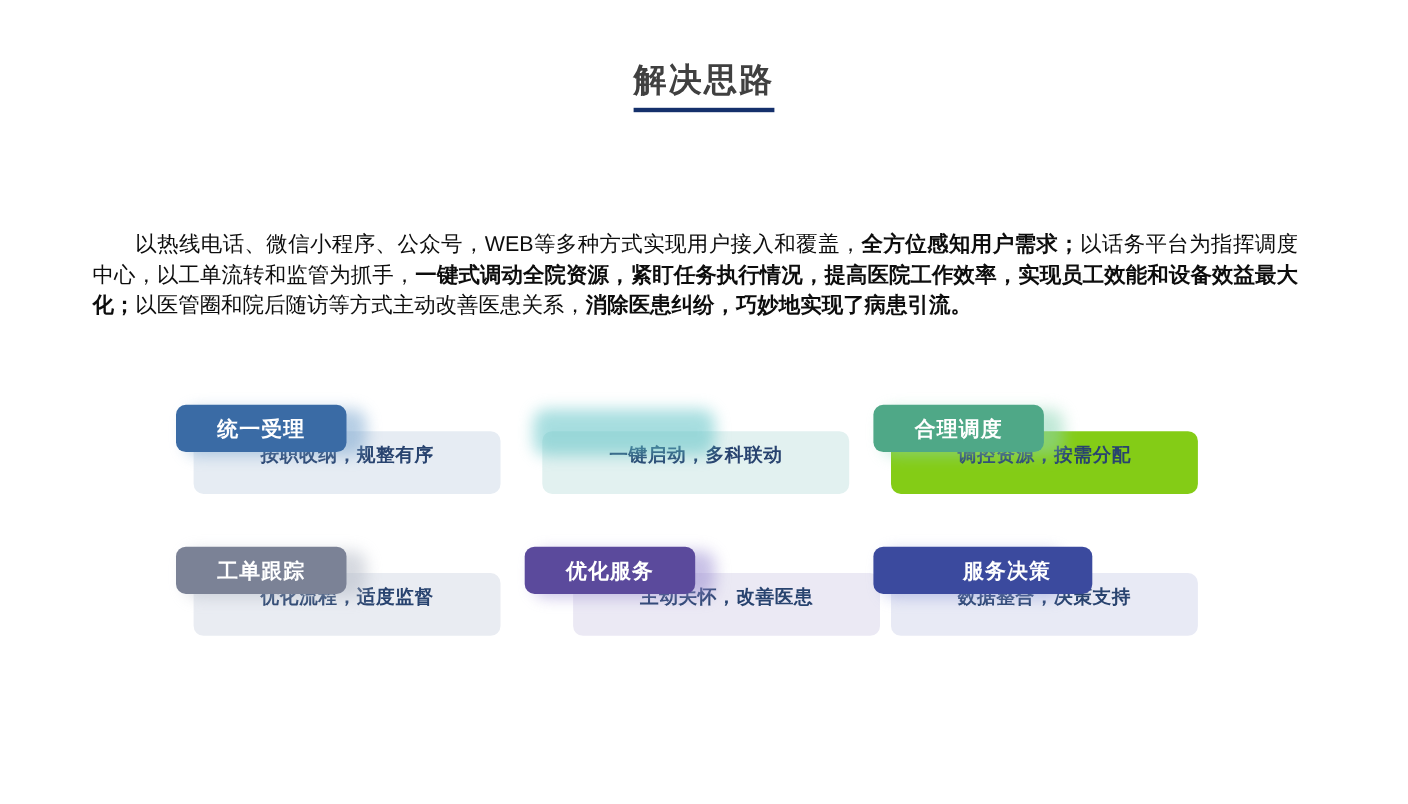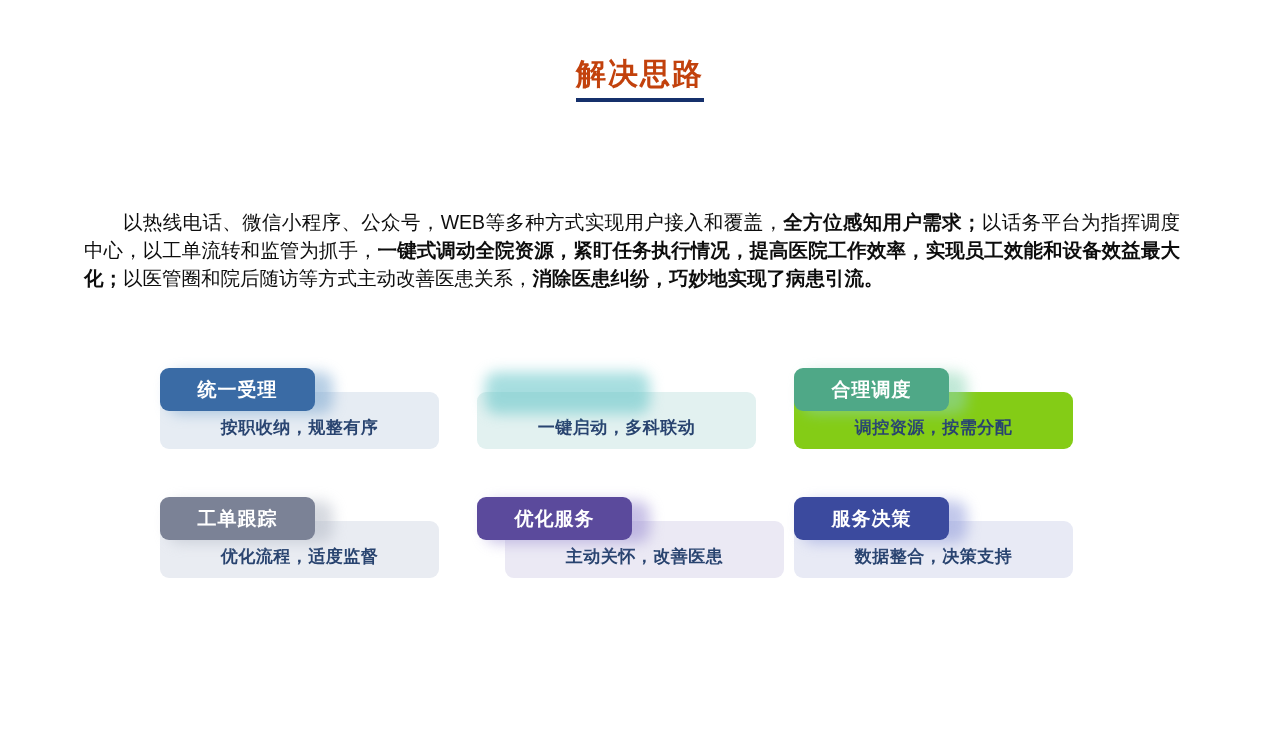--- a/index.html
+++ b/index.html
@@ -61,29 +61,29 @@
     gap: 38px;
     margin-bottom: 29px;
   }
   .card {
     position: relative;
     width: 279px;
     height: 100px;
   }
   .card-body {
     position: absolute;
-    left: 0;
+    left: 16px;
     top: 24px;
     width: 279px;
     height: 57px;
     border-radius: 9px;
     display: flex;
     align-items: flex-end;
     justify-content: center;
-    padding-bottom: 10px;
+    padding-bottom: 24px;
     box-sizing: border-box;
   }
   .card-body-text {
     font-size: 17px;
     font-weight: bold;
     color: #28436f;
     letter-spacing: 0.5px;
   }
   .card-head {
     position: absolute;
@@ -111,21 +111,21 @@
     border-radius: 12px;
     filter: blur(7px);
     opacity: 0.55;
     z-index: 1;
   }
 </style>
 </head>
 <body>
 
 <div class="title-wrap">
-  <div class="title" style="border-bottom-color: rgb(21, 48, 107); color: #c2410c;">解决思路</div>
+  <div class="title" style="border-bottom-color: rgb(21, 48, 107); color: #404040;">解决思路</div>
 </div>
 
 <div class="paragraph">以热线电话、微信小程序、公众号，WEB等多种方式实现用户接入和覆盖，<b>全方位感知用户需求；</b>以话务平台为指挥调度中心，以工单流转和监管为抓手，<b>一键式调动全院资源，紧盯任务执行情况，提高医院工作效率，实现员工效能和设备效益最大化；</b>以医管圈和院后随访等方式主动改善医患关系，<b>消除医患纠纷，巧妙地实现了病患引流。</b></div>
 
 <div class="cards">
   <div class="card-row">
     <div class="card">
       <div class="card-glow" style="background: rgb(122, 166, 207);"></div>
       <div class="card-body" style="background: rgb(230, 236, 243);">
         <span class="card-body-text">按职收纳，规整有序</span>
@@ -168,18 +168,18 @@
       </div>
       <div class="card-head" style="background: rgb(91, 74, 156);">
         <span>优化服务</span>
       </div>
     </div>
     <div class="card">
       <div class="card-glow" style="background: rgb(143, 154, 218);"></div>
       <div class="card-body" style="background: rgb(232, 234, 245);">
         <span class="card-body-text">数据整合，决策支持</span>
       </div>
-      <div class="card-head" style="background: rgb(59, 74, 158);">
+      <div class="card-head" style="background: rgb(59, 74, 158); padding-left: 44px;">
         <span>服务决策</span>
       </div>
     </div>
   </div>
 </div>
 
 </body></html>

